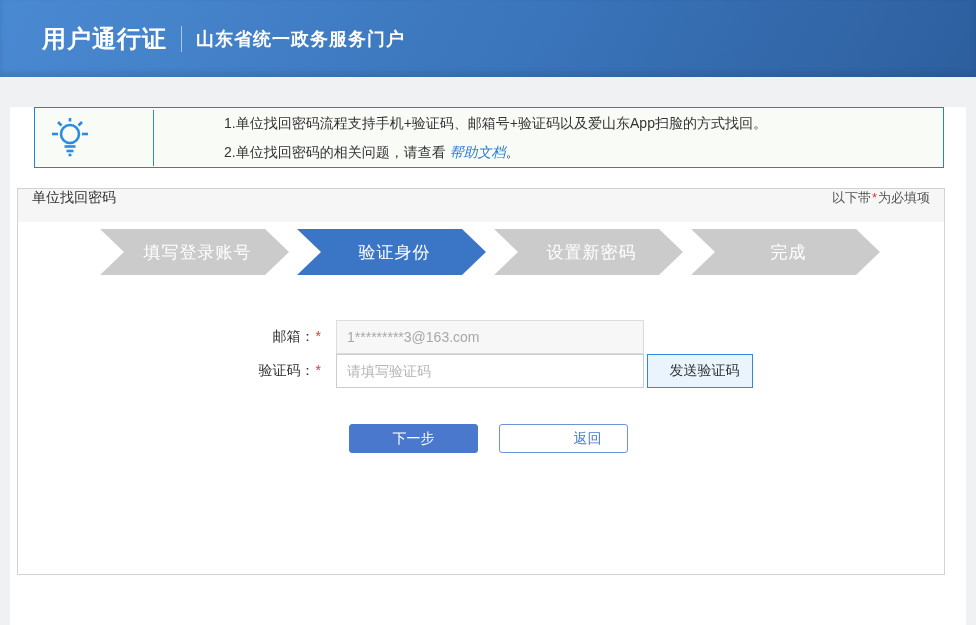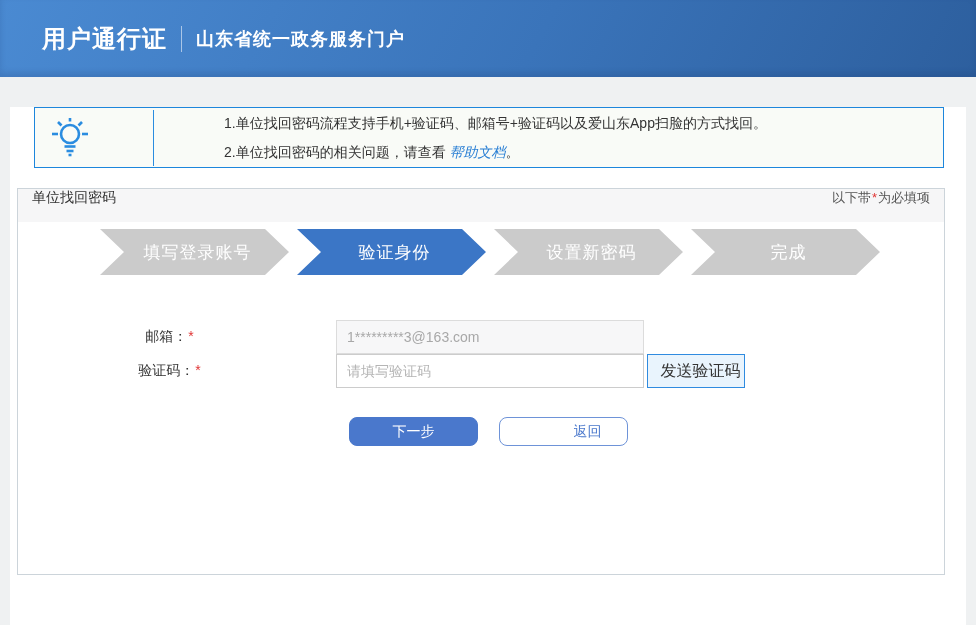--- a/index.html
+++ b/index.html
@@ -74,48 +74,49 @@
     padding-left:6px;
     letter-spacing:1px;
   }
   .step.active { background:#3b76c6; }
 
   
   .form { margin-top:45px; }
   .form-row { display:flex; align-items:center; height:34px; }
   .form-row + .form-row { }
   .form-label {
-    width:318px; text-align:center; padding-right:14px;
+    width:318px; text-align:right; padding-right:14px;
     font-size:14px; color:#333;
   }
   .form-input {
     width:308px; height:34px;
     border:1px solid #ccc; background:#fff;
     font-size:14px; padding:0 10px;
     font-family:"Liberation Sans","DejaVu Sans",sans-serif;
     color:#333; outline:none;
   }
   .form-input::placeholder { color:#b5b5b5; }
   .form-input:disabled { background:#f7f7f8; border-color:#dcdcdc; color:#a8a8a8; }
   .send-code-btn {
     margin-left:3px;
-    width:98px; height:34px;
+    width:106px; height:34px;
     background:#e9f4fd;
     border:1px solid #2f8be0;
-    font-size:16px; color:#333;
+    font-size:14px; color:#333;
     cursor:pointer;
     font-family:"Liberation Sans","DejaVu Sans",sans-serif;
     padding-left:9px;
   }
   .btn-row { margin-top:29px; display:flex; gap:21px; padding-left:331px; }
   .btn {
     width:129px; height:29px;
-    border-radius:8px; font-size:14px; cursor:pointer;
+    border-radius:3px; font-size:14px; cursor:pointer;
     display:flex; align-items:center; justify-content:center;
     font-family:"Liberation Sans","DejaVu Sans",sans-serif;
+    margin-top:7px;
   }
   .btn-primary { background:#4a78cc; border:1px solid #4a78cc; color:#fff; }
   .btn-secondary { background:#fff; border:1px solid #6e93d8; color:#4a78cc;padding-left:48px; }
 </style>
 </head>
 <body>
 
 <div class="header">
   <div class="header-title">用户通行证</div>
   <div class="header-divider"></div>

